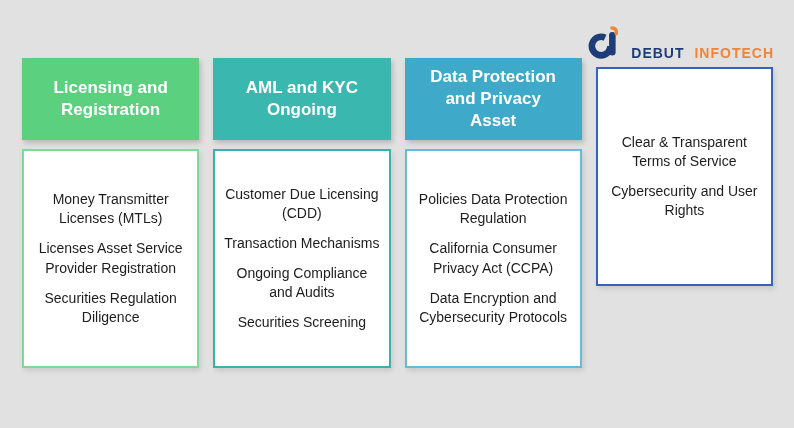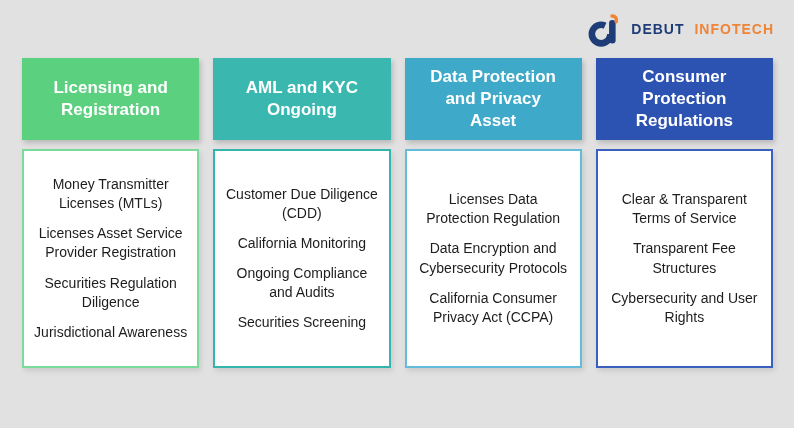--- a/index.html
+++ b/index.html
@@ -11,24 +11,24 @@
   }
   .canvas {
     position: relative;
     width: 794px;
     height: 428px;
   }
 
   
   .logo {
     position: absolute;
-    top: 13px;
+    top: 25px;
     right: 20px;
     display: flex;
-    align-items: flex-start;
+    align-items: flex-end;
     gap: 9px;
   }
   .logo-icon { width: 34px; height: 36px; display: block; }
   .logo-ring  { stroke: var(--navy); fill: none; }
   .logo-stem  { stroke: var(--navy); }
   .logo-flame { stroke: var(--orange); fill: none; }
   .logo-text {
     font-weight: bold;
     font-size: 14px;
     letter-spacing: 1px;
@@ -100,52 +100,47 @@
   <div class="grid">
 
     <section class="col" style="--hdr: #5bd07f; --brd: #7adc98;">
       <header class="hdr">
         <span>Licensing and Registration</span>
       </header>
       <div class="card">
         <p>Money Transmitter Licenses (MTLs)</p>
         <p>Licenses Asset Service Provider Registration</p>
         <p>Securities Regulation Diligence</p>
-        <p>Jurisdictional Awareness</p>
       </div>
     </section>
 
     <section class="col" style="--hdr: #3ab8b0; --brd: #33b4ad;">
       <header class="hdr">
         <span>AML and KYC Ongoing</span>
       </header>
       <div class="card">
-        <p>Customer Due Diligence (CDD)</p>
-        <p>California Monitoring</p>
+        <p>Customer Due Licensing (CDD)</p>
+        <p>Transaction Mechanisms</p>
         <p>Ongoing Compliance and Audits</p>
         <p>Securities Screening</p>
       </div>
     </section>
 
     <section class="col" style="--hdr: #3ea9c8; --brd: #63bcd9;">
       <header class="hdr">
         <span>Data Protection and Privacy Asset</span>
       </header>
       <div class="card">
-        <p>Licenses Data Protection Regulation</p>
+        <p>Policies Data Protection Regulation</p>
+        <p>California Consumer Privacy Act (CCPA)</p>
         <p>Data Encryption and Cybersecurity Protocols</p>
-        <p>California Consumer Privacy Act (CCPA)</p>
       </div>
     </section>
 
     <section class="col" style="--hdr: #2d53b2; --brd: #3a60bf;">
-      <header class="hdr">
-        <span>Consumer Protection Regulations</span>
-      </header>
       <div class="card">
         <p>Clear &amp; Transparent Terms of Service</p>
-        <p>Transparent Fee Structures</p>
         <p>Cybersecurity and User Rights</p>
       </div>
     </section>
 
   </div>
 </div>
 
 </body></html>

